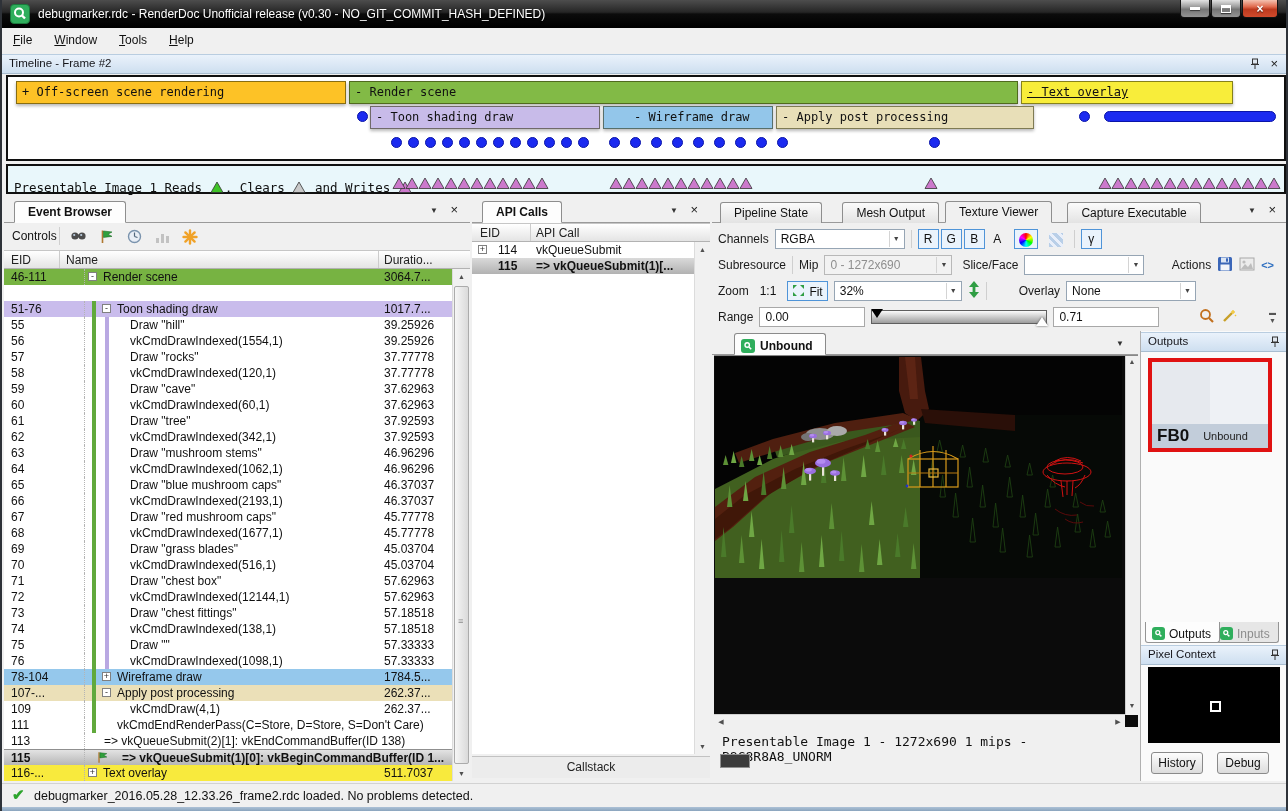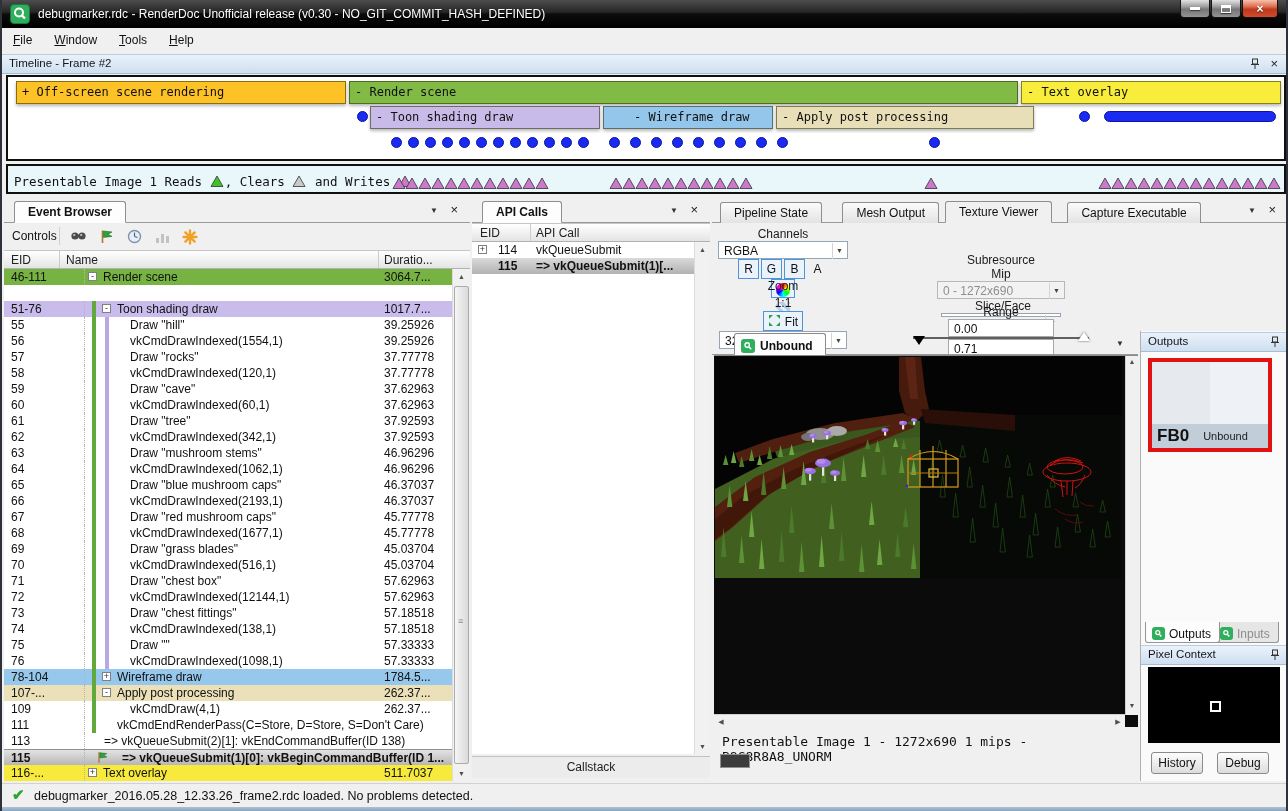--- a/index.html
+++ b/index.html
@@ -28,21 +28,21 @@
 .dockhdr .pin{position:absolute;right:26px;top:3px;}
 .dockhdr .x{position:absolute;right:8px;top:1px;font-size:13px;color:#222;}
 #tlhdr{position:absolute;left:0;top:54px;width:100%;height:20px;}
 
 
 #tlbody{position:absolute;left:4px;top:75px;width:1280px;height:86px;background:#fff;border:2px solid #101010;}
 .tbar{position:absolute;height:23px;border:1px solid rgba(40,40,0,.55);font-family:"DejaVu Sans Mono","Liberation Mono",monospace;font-size:12px;line-height:20px;padding-left:5px;white-space:nowrap;overflow:hidden;box-shadow:0 2px 3px rgba(0,0,0,.28);}
 .tdot{position:absolute;width:11px;height:11px;border-radius:50%;border:1px solid #0a14a8;}
 #tlcapsule{position:absolute;height:11px;border-radius:6px;border:1px solid #0a14a8;}
 #presentable{position:absolute;left:4px;top:164px;width:1280px;height:30px;background:#e9f7fb;border:2px solid #101010;font-family:"DejaVu Sans Mono","Liberation Mono",monospace;font-size:12.5px;}
-#presentable .legend{position:absolute;left:6px;top:8px;display:flex;align-items:center;white-space:pre;text-align:right;}
+#presentable .legend{position:absolute;left:6px;top:14px;display:flex;align-items:center;white-space:pre;text-align:right;}
 .tricluster{position:absolute;bottom:1px;}
 
 
 .panel{position:absolute;top:200px;height:581px;background:#f0f0f0;}
 .tabstrip{position:absolute;left:0;top:0;width:100%;height:23px;border-bottom:1px solid #9a9a9a;}
 .tab{position:absolute;top:2px;height:21px;padding:3px 13px 0 13px;background:linear-gradient(180deg,#fbfbfb,#e3e3e3);border:1px solid #8e8e8e;border-bottom:none;border-radius:3px 3px 0 0;font-size:12px;white-space:nowrap;}
 .tab.active{background:#fdfdfd;height:22px;top:1px;z-index:2;border-bottom:1px solid #fdfdfd;font-weight:bold;}
 .tab.activeplain{background:#f0f0f0;height:22px;top:1px;z-index:2;border-bottom:1px solid #f0f0f0;font-weight:normal;}
 .tabarrow{position:absolute;top:6px;font-size:8px;color:#333;}
 .tabclose{position:absolute;top:2px;font-size:13px;color:#222;}
@@ -71,21 +71,21 @@
 .sgrip{position:absolute;left:3px;width:9px;height:8px;color:#8a8a8a;font-size:9px;line-height:8px;}
 
 
 #api{left:470px;width:238px;}
 #api-rows{position:absolute;left:0;top:42px;width:222px;height:512px;background:#fff;}
 .apirow{position:absolute;left:0;width:100%;height:16px;font-size:12px;white-space:nowrap;}
 #api-footer{position:absolute;left:0;top:556px;width:100%;height:22px;background:#ececec;border-top:1px solid #c2c2c2;text-align:center;line-height:21px;color:#222;}
 
 
 #tv{left:710px;width:576px;}
-.tvrow{position:absolute;left:6px;height:24px;display:flex;align-items:center;white-space:nowrap;flex-direction:column;}
+.tvrow{position:absolute;left:6px;height:24px;display:flex;align-items:center;gap:6px;white-space:nowrap;}
 .tvlabel{color:#1a1a1a;}
 .combo{height:20px;background:#fff;border:1px solid #96a5b4;position:relative;padding:2px 18px 0 5px;font-size:12px;}
 .combo .arr{position:absolute;right:1px;top:1px;width:14px;height:16px;border-left:1px solid #d4d4d4;font-size:7px;color:#444;text-align:center;line-height:16px;}
 .combo.disabled{background:#f2f2f2;color:#8e8e8e;border-color:#b8b8b8;}
 .tbtn{height:20px;min-width:21px;padding:2px 4px 0 4px;text-align:center;border:1px solid transparent;}
 .tbtn.toggled{border:1px solid #4f94d8;background:#eaf3fc;}
 #unboundstrip{position:absolute;left:0;top:131px;width:426px;height:24px;border-bottom:1px solid #9a9a9a;}
 #unboundtab{position:absolute;left:22px;top:2px;height:22px;background:#fdfdfd;border:1px solid #8a8a8a;border-bottom:1px solid #fdfdfd;border-radius:3px 3px 0 0;padding:3px 12px 0 6px;font-weight:bold;display:flex;gap:5px;align-items:center;z-index:2;}
 #tvcontent{position:absolute;left:2px;top:155px;width:424px;height:372px;background:#0b0b0b;border-top:1px solid #888;}
 #tvvscroll{position:absolute;right:0;top:0;width:13px;height:359px;background:#f0f0f0;border-left:1px solid #d0d0d0;}
@@ -147,21 +147,21 @@
           <rect x="2.5" y="1" width="5" height="5" fill="#dfe6ee" stroke="#333"></rect>
           <line x1="1" y1="6.5" x2="9" y2="6.5" stroke="#333"></line>
           <line x1="5" y1="7" x2="5" y2="11" stroke="#333"></line>
         </svg></span>
     <span class="x">×</span>
   </div>
 
   <div id="tlbody">
       <div class="tbar" style="left: 8px; top: 4px; width: 330px; background: rgb(253, 194, 38);">+ Off-screen scene rendering</div>
       <div class="tbar" style="left: 341px; top: 4px; width: 669px; background: rgb(130, 186, 70);">- Render scene</div>
-      <div class="tbar" style="left: 1013px; top: 4px; width: 260px; background: rgb(248, 237, 58);">- Text overlay</div>
+      <div class="tbar" style="left: 1013px; top: 4px; width: 212px; background: rgb(248, 237, 58); text-decoration: underline;">- Text overlay</div>
       <div class="tbar" style="left: 362px; top: 29px; width: 230px; background: rgb(200, 187, 233);">- Toon shading draw</div>
       <div class="tbar" style="left: 595px; top: 29px; width: 170px; background: rgb(147, 198, 234); padding-left: 30px;">- Wireframe draw</div>
       <div class="tbar" style="left: 768px; top: 29px; width: 258px; background: rgb(232, 223, 184);">- Apply post processing</div>
       <span class="tdot" style="left: 349px; top: 34px; background: rgb(27, 42, 240);"></span>
       <span class="tdot" style="left: 1071px; top: 34px; background: rgb(27, 42, 240);"></span>
       <div id="tlcapsule" style="position: absolute; left: 1096px; top: 34px; width: 172px; height: 11px; border-radius: 6px; background: rgb(27, 42, 240); border: 1px solid rgb(10, 20, 168);"></div>
       <span class="tdot" style="left: 383px; top: 60px; background: rgb(27, 42, 240);"></span>
       <span class="tdot" style="left: 400px; top: 60px; background: rgb(27, 42, 240);"></span>
       <span class="tdot" style="left: 417px; top: 60px; background: rgb(27, 42, 240);"></span>
       <span class="tdot" style="left: 434px; top: 60px; background: rgb(27, 42, 240);"></span>

